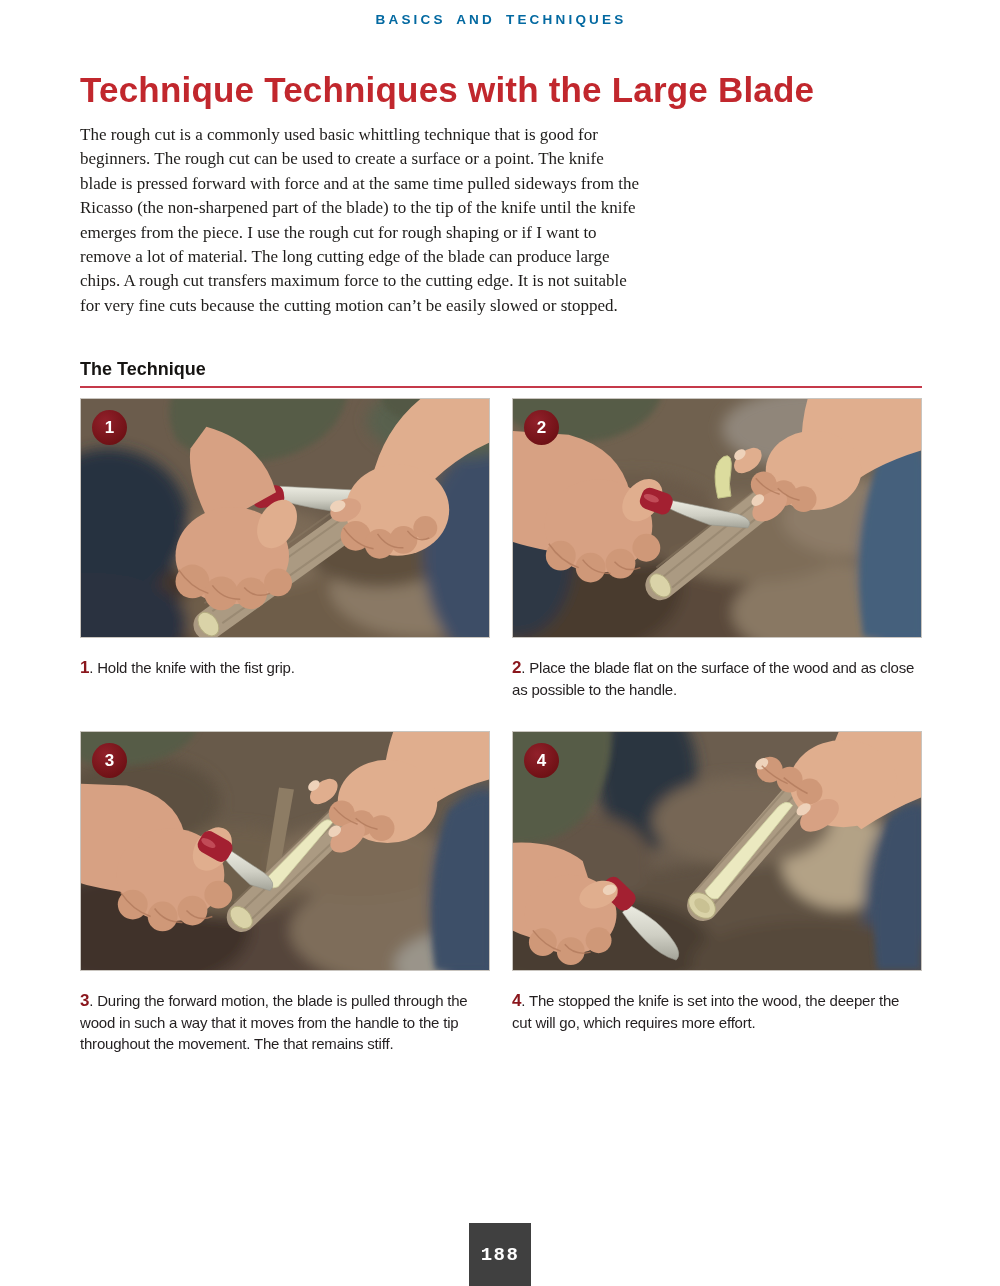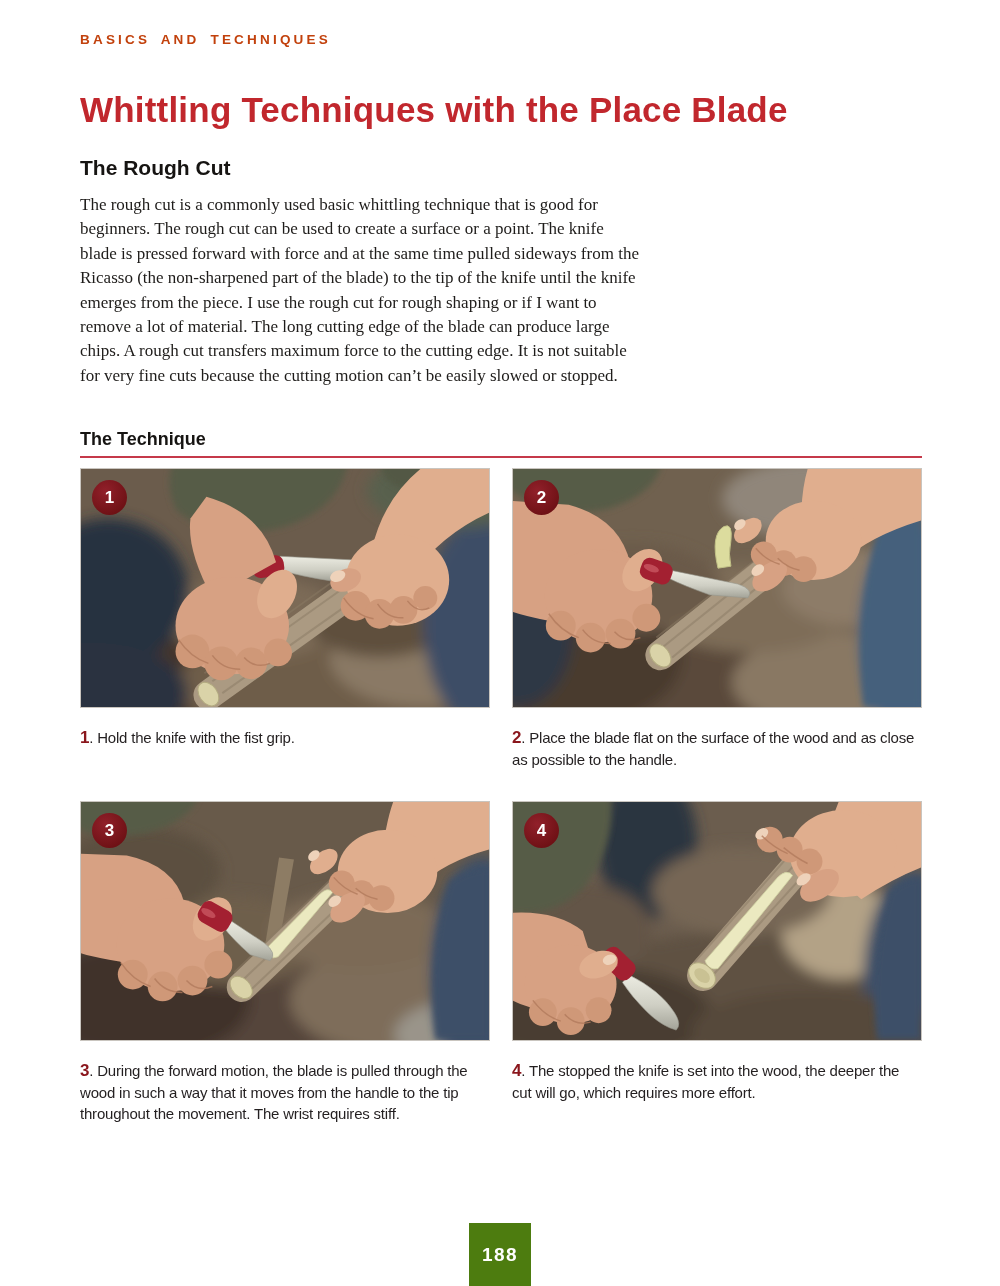--- a/index.html
+++ b/index.html
@@ -3,23 +3,23 @@
 <meta charset="utf-8">
 <style>
   html,body{margin:0;padding:0}
   body{
     width:1000px;height:1286px;position:relative;overflow:hidden;
     background:#ffffff;color:#1e1c1a;
     font-family:"Liberation Serif",serif;
   }
   .content{padding:0 78px 0 80px}
   .running-head{
-    margin-top:32px;text-align:left;
+    margin-top:12px;text-align:center;
     font-family:"Liberation Sans",sans-serif;font-weight:700;
-    font-size:13.5px;letter-spacing:3.2px;word-spacing:4px;color:#c2410c;
+    font-size:13.5px;letter-spacing:3.2px;word-spacing:4px;color:#0369a1;
   }
   h1.page-title{
     margin:44px 0 0;font-family:"Liberation Sans",sans-serif;font-weight:700;
     font-size:35px;line-height:38px;letter-spacing:.2px;color:#c1272d;
   }
   h2.sec{
     margin:27px 0 0;font-family:"Liberation Sans",sans-serif;font-weight:700;
     font-size:21px;line-height:23px;color:#161412;
   }
   p.bodytext{width:560px;margin:14px 0 0;font-size:17px;line-height:24.4px}
@@ -42,23 +42,23 @@
     color:#fff;font-family:"Liberation Sans",sans-serif;font-weight:700;font-size:17px;
   }
   p.cap{
     margin:0;padding-top:19px;max-width:410px;
     font-family:"Liberation Sans",sans-serif;font-size:15px;line-height:21.5px;
     letter-spacing:-.2px;color:#231f20;
   }
   p.cap.row1{min-height:93px;box-sizing:border-box}
   .capnum{font-weight:700;font-size:17px;color:#8a161c}
   .pagebox{
-    position:absolute;left:469px;bottom:0;width:62px;height:63px;background:#4d7c0f;
+    position:absolute;left:469px;bottom:0;width:62px;height:63px;background:#404040;
     display:flex;align-items:center;justify-content:center;
-    color:#fff;font-family:Liberation Sans, sans-serif;font-weight:700;
+    color:#fff;font-family:Liberation Mono, monospace;font-weight:700;
     font-size:19px;letter-spacing:1.5px;
   }
   
   .skin{fill:#d7a183}.skin2{fill:#e0ae8e}.bump{fill:#cf9878}
   .sleeve{fill:#575c46}
   .stickf{fill:#ab9a82}
   .streak{stroke:#8a7963;stroke-width:2;opacity:.5;fill:none}
   .palend{fill:#dad3a8;stroke:#b3ab80;stroke-width:1}
   .handle{fill:#a32031}.hl{fill:#c4505c;opacity:.9}
   .crease{stroke:#b27b5c;stroke-width:1.5;fill:none;opacity:.8}
@@ -84,23 +84,22 @@
         <stop offset=".55" stop-color="#cfcfc4"></stop>
         <stop offset="1" stop-color="#a3a398"></stop>
     </linearGradient>
   </defs>
 </svg>
 
 <div class="content">
 
   <div class="running-head">BASICS AND TECHNIQUES</div>
 
-  <h1 class="page-title">Whittling Techniques with the Place Blade</h1>
-
-  <h2 class="sec">The Rough Cut</h2>
+  <h1 class="page-title">Technique Techniques with the Large Blade</h1>
+
   <p class="bodytext">The rough cut is a commonly used basic whittling technique that is good for beginners. The rough cut can be used to create a surface or a point. The knife blade is pressed forward with force and at the same time pulled sideways from the Ricasso (the non-sharpened part of the blade) to the tip of the knife until the knife emerges from the piece. I use the rough cut for rough shaping or if I want to remove a lot of material. The long cutting edge of the blade can produce large chips. A rough cut transfers maximum force to the cutting edge. It is not suitable for very fine cuts because the cutting motion can’t be easily slowed or stopped.</p>
 
   <h3 class="sec2">The Technique</h3>
   <div class="rule"></div>
 
   <div class="grid">
 
     <figure class="photo" aria-label="Two fists over a blurred forest floor: one grips a red pocket knife, the other grips a debarked stick.">
       <svg viewBox="0 0 410 240" preserveAspectRatio="none" aria-hidden="true">
         <rect width="410" height="240" fill="#6b5c4c"></rect>
@@ -296,21 +295,21 @@
         <ellipse class="skin" cx="308" cy="84" rx="22" ry="13" transform="rotate(-35 308 84)"></ellipse>
         <ellipse class="nail" cx="292" cy="78" rx="8" ry="5" transform="rotate(-35 292 78)"></ellipse>
         <path class="crease" d="M250,34 Q262,46 276,52 M272,46 Q284,56 296,62"></path>
       </svg>
       <div class="badge">
         <span>4</span>
       </div>
     </figure>
 
     <p class="cap">
-      <span class="capnum">3</span><span>. </span><span>During the forward motion, the blade is pulled through the wood in such a way that it moves from the handle to the tip throughout the movement. The wrist requires stiff.</span>
+      <span class="capnum">3</span><span>. </span><span>During the forward motion, the blade is pulled through the wood in such a way that it moves from the handle to the tip throughout the movement. The that remains stiff.</span>
     </p>
 
     <p class="cap">
       <span class="capnum">4</span><span>. </span><span>The stopped the knife is set into the wood, the deeper the cut will go, which requires more effort.</span>
     </p>
 
   </div>
 </div>
 
 <div class="pagebox">

